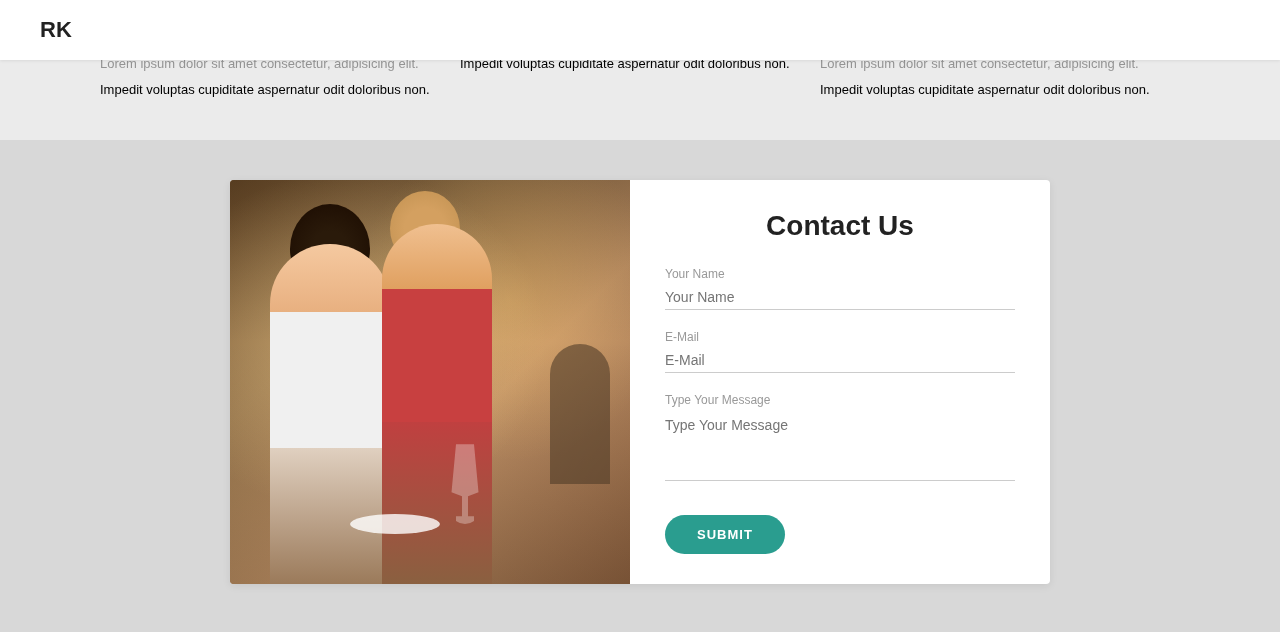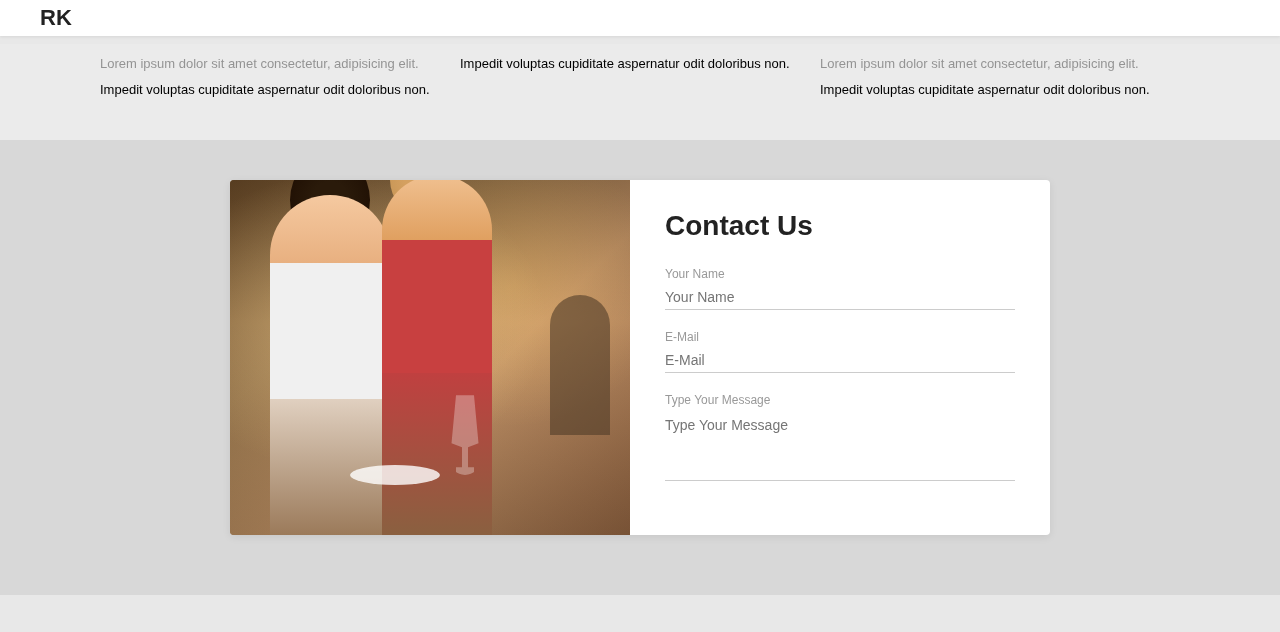--- a/index.html
+++ b/index.html
@@ -4,21 +4,21 @@
   <style>
     * { margin: 0; padding: 0; box-sizing: border-box; }
     body { font-family: 'Georgia', serif; background: #e8e8e8; }
 
     
     nav {
       position: fixed; top: 0; left: 0; right: 0;
       background: #fff;
       display: flex; align-items: center; justify-content: space-between;
       padding: 12px 40px;
-      height: 36px;
+      height: 60px;
       z-index: 100;
       box-shadow: 0 1px 3px rgba(0,0,0,0.08);
     }
     .nav-logo {
       font-weight: 900; font-size: 22px; color: #222; font-family: Arial, sans-serif;
     }
     .nav-links { display: flex; gap: 24px; list-style: none; }
     .nav-links li a {
       text-decoration: none; color: #333; font-size: 14px; font-family: Arial, sans-serif;
     }
@@ -132,21 +132,21 @@
       background: rgba(80,60,40,0.6);
       border-radius: 30px 30px 0 0;
     }
 
     .contact-form {
       flex: 1;
       padding: 30px 35px;
     }
     .contact-title {
       font-size: 28px; font-weight: 700; color: #222;
-      margin-bottom: 25px; font-family: Arial, sans-serif;
+      margin-bottom: 25px; font-family: Arial, sans-serif; text-align: center;
     }
     .form-field {
       margin-bottom: 20px;
     }
     .form-field label {
       display: block; font-size: 12px; color: #999;
       margin-bottom: 4px; font-family: Arial, sans-serif;
     }
     .form-field input, .form-field textarea {
       width: 100%; border: none; border-bottom: 1px solid #ccc;
@@ -212,15 +212,16 @@
         <input type="text" placeholder="Your Name" style="">
       </div>
       <div class="form-field">
         <label>E-Mail</label>
         <input type="email" placeholder="E-Mail" style="">
       </div>
       <div class="form-field">
         <label>Type Your Message</label>
         <textarea placeholder="Type Your Message" style=""></textarea>
       </div>
+      <button class="submit-btn">SUBMIT</button>
     </div>
   </div>
 </div>
 
 </body></html>

